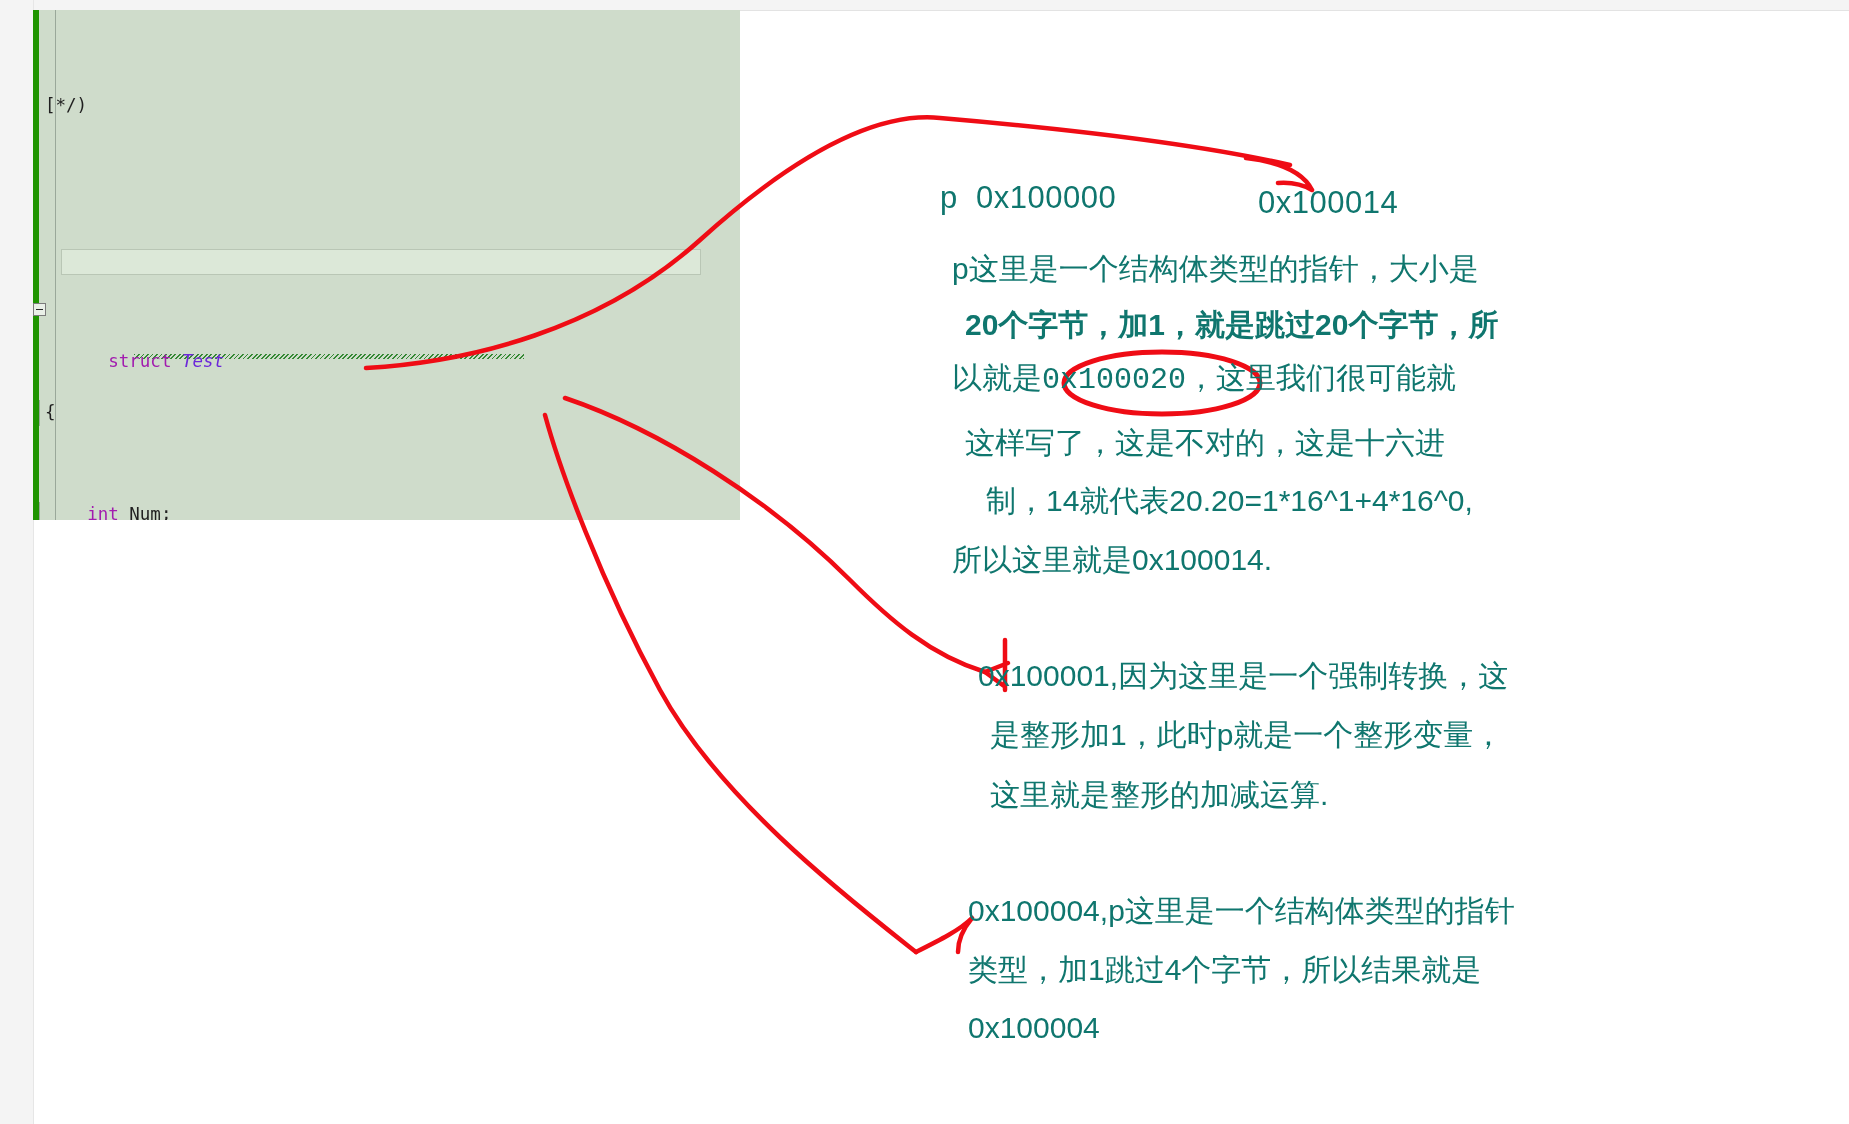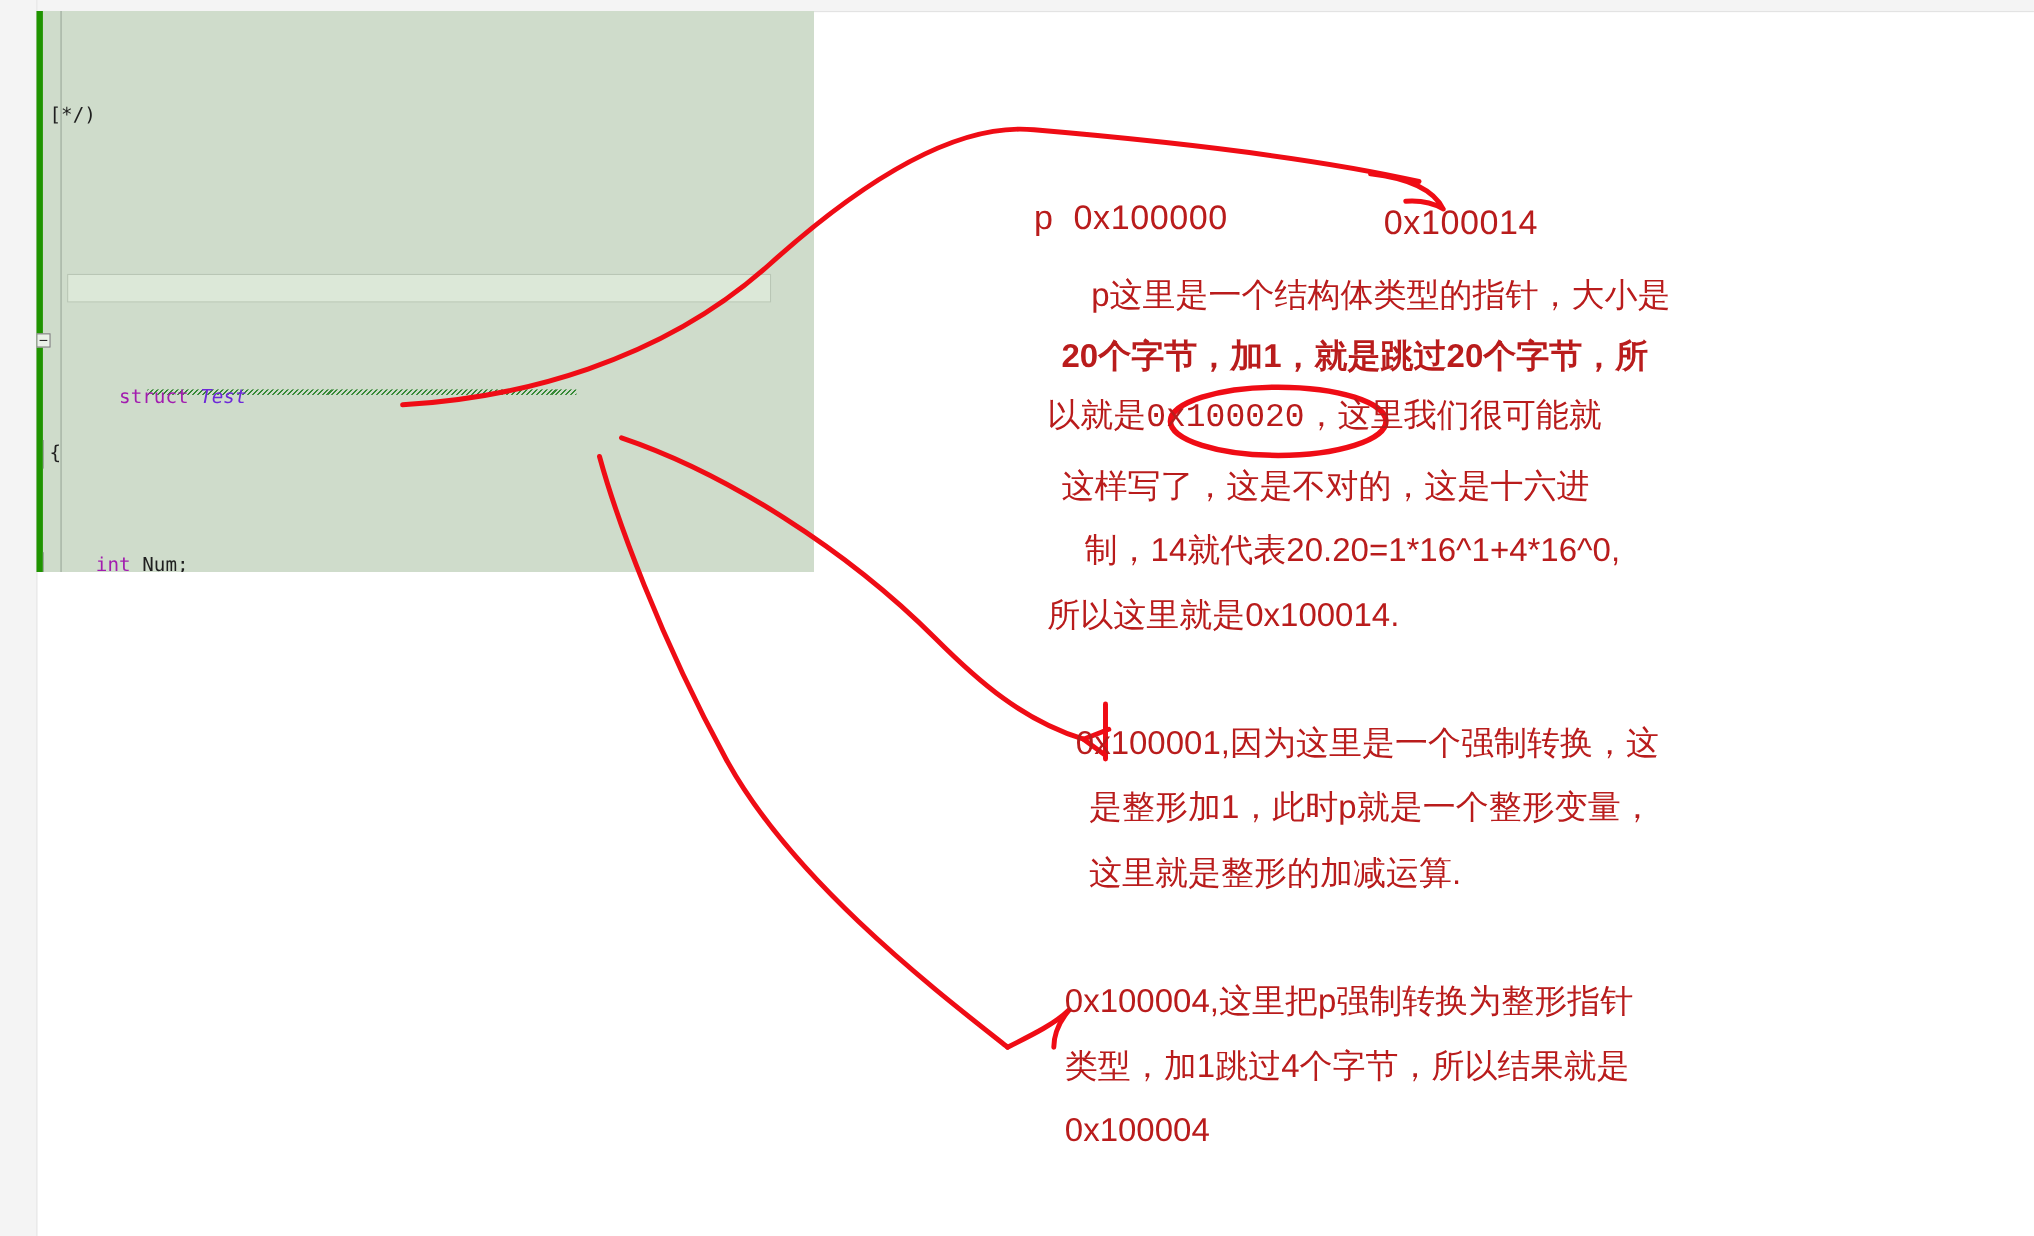--- a/index.html
+++ b/index.html
@@ -123,21 +123,21 @@
 
   
   #ink {
     position: absolute;
     left: 0; top: 0;
     width: 1849px; height: 1124px;
     pointer-events: none;
   }
   .note {
     position: absolute;
-    color: #b91c1c;
+    color: #0f766e;
     font-family: "Liberation Sans", sans-serif;
     white-space: pre;
   }
   .note-hdr { font-size: 31px; letter-spacing: .5px; }
   .note-body { font-size: 30px; line-height: 46px; }
 </style>
 </head>
 <body>
 
 <div id="top-strip"></div>
@@ -207,26 +207,26 @@
   <path d="M565,398 C660,430 770,500 850,580 C890,620 930,655 985,672" fill="none" stroke="#ef0c15" stroke-width="4.5" stroke-linecap="round"></path>
   <path d="M985,672 L1008,663 M985,672 L1004,686 M1005,640 L1005,690" fill="none" stroke="#ef0c15" stroke-width="4.5" stroke-linecap="round"></path>
 
   <path d="M545,415 C560,470 600,580 660,690 C720,800 850,900 916,952" fill="none" stroke="#ef0c15" stroke-width="4.5" stroke-linecap="round"></path>
   <path d="M916,952 C940,940 960,930 972,918 M972,918 C962,930 958,940 958,952" fill="none" stroke="#ef0c15" stroke-width="4.5" stroke-linecap="round"></path>
 </svg>
 
 <div class="note note-hdr" style="left:940px; top:180px;">p  0x100000</div>
 <div class="note note-hdr" style="left:1258px; top:185px;">0x100014</div>
 
-<div class="note note-body" style="left:952px; top:246px;margin-left:40px;">p这里是一个结构体类型的指针，大小是</div>
+<div class="note note-body" style="left:952px; top:246px;">p这里是一个结构体类型的指针，大小是</div>
 <div class="note note-body" style="left:965px; top:302px;font-weight:bold;">20个字节，加1，就是跳过20个字节，所</div>
 <div class="note note-body" style="left:952px; top:357px;font-family:Liberation Mono, monospace;">以就是0x100020，这里我们很可能就</div>
 <div class="note note-body" style="left:965px; top:420px;text-align:center;">这样写了，这是不对的，这是十六进</div>
 <div class="note note-body" style="left:986px; top:478px;text-align:right;">制，14就代表20.20=1*16^1+4*16^0,</div>
 <div class="note note-body" style="left:952px; top:537px;">所以这里就是0x100014.</div>
 
 <div class="note note-body" style="left:978px; top:653px;">0x100001,因为这里是一个强制转换，这</div>
 <div class="note note-body" style="left:990px; top:712px;">是整形加1，此时p就是一个整形变量，</div>
 <div class="note note-body" style="left:990px; top:772px;">这里就是整形的加减运算.</div>
 
-<div class="note note-body" style="left:968px; top:888px;">0x100004,这里把p强制转换为整形指针</div>
+<div class="note note-body" style="left:968px; top:888px;">0x100004,p这里是一个结构体类型的指针</div>
 <div class="note note-body" style="left:968px; top:947px;">类型，加1跳过4个字节，所以结果就是</div>
 <div class="note note-body" style="left:968px; top:1005px;">0x100004</div>
 
 </body></html>

